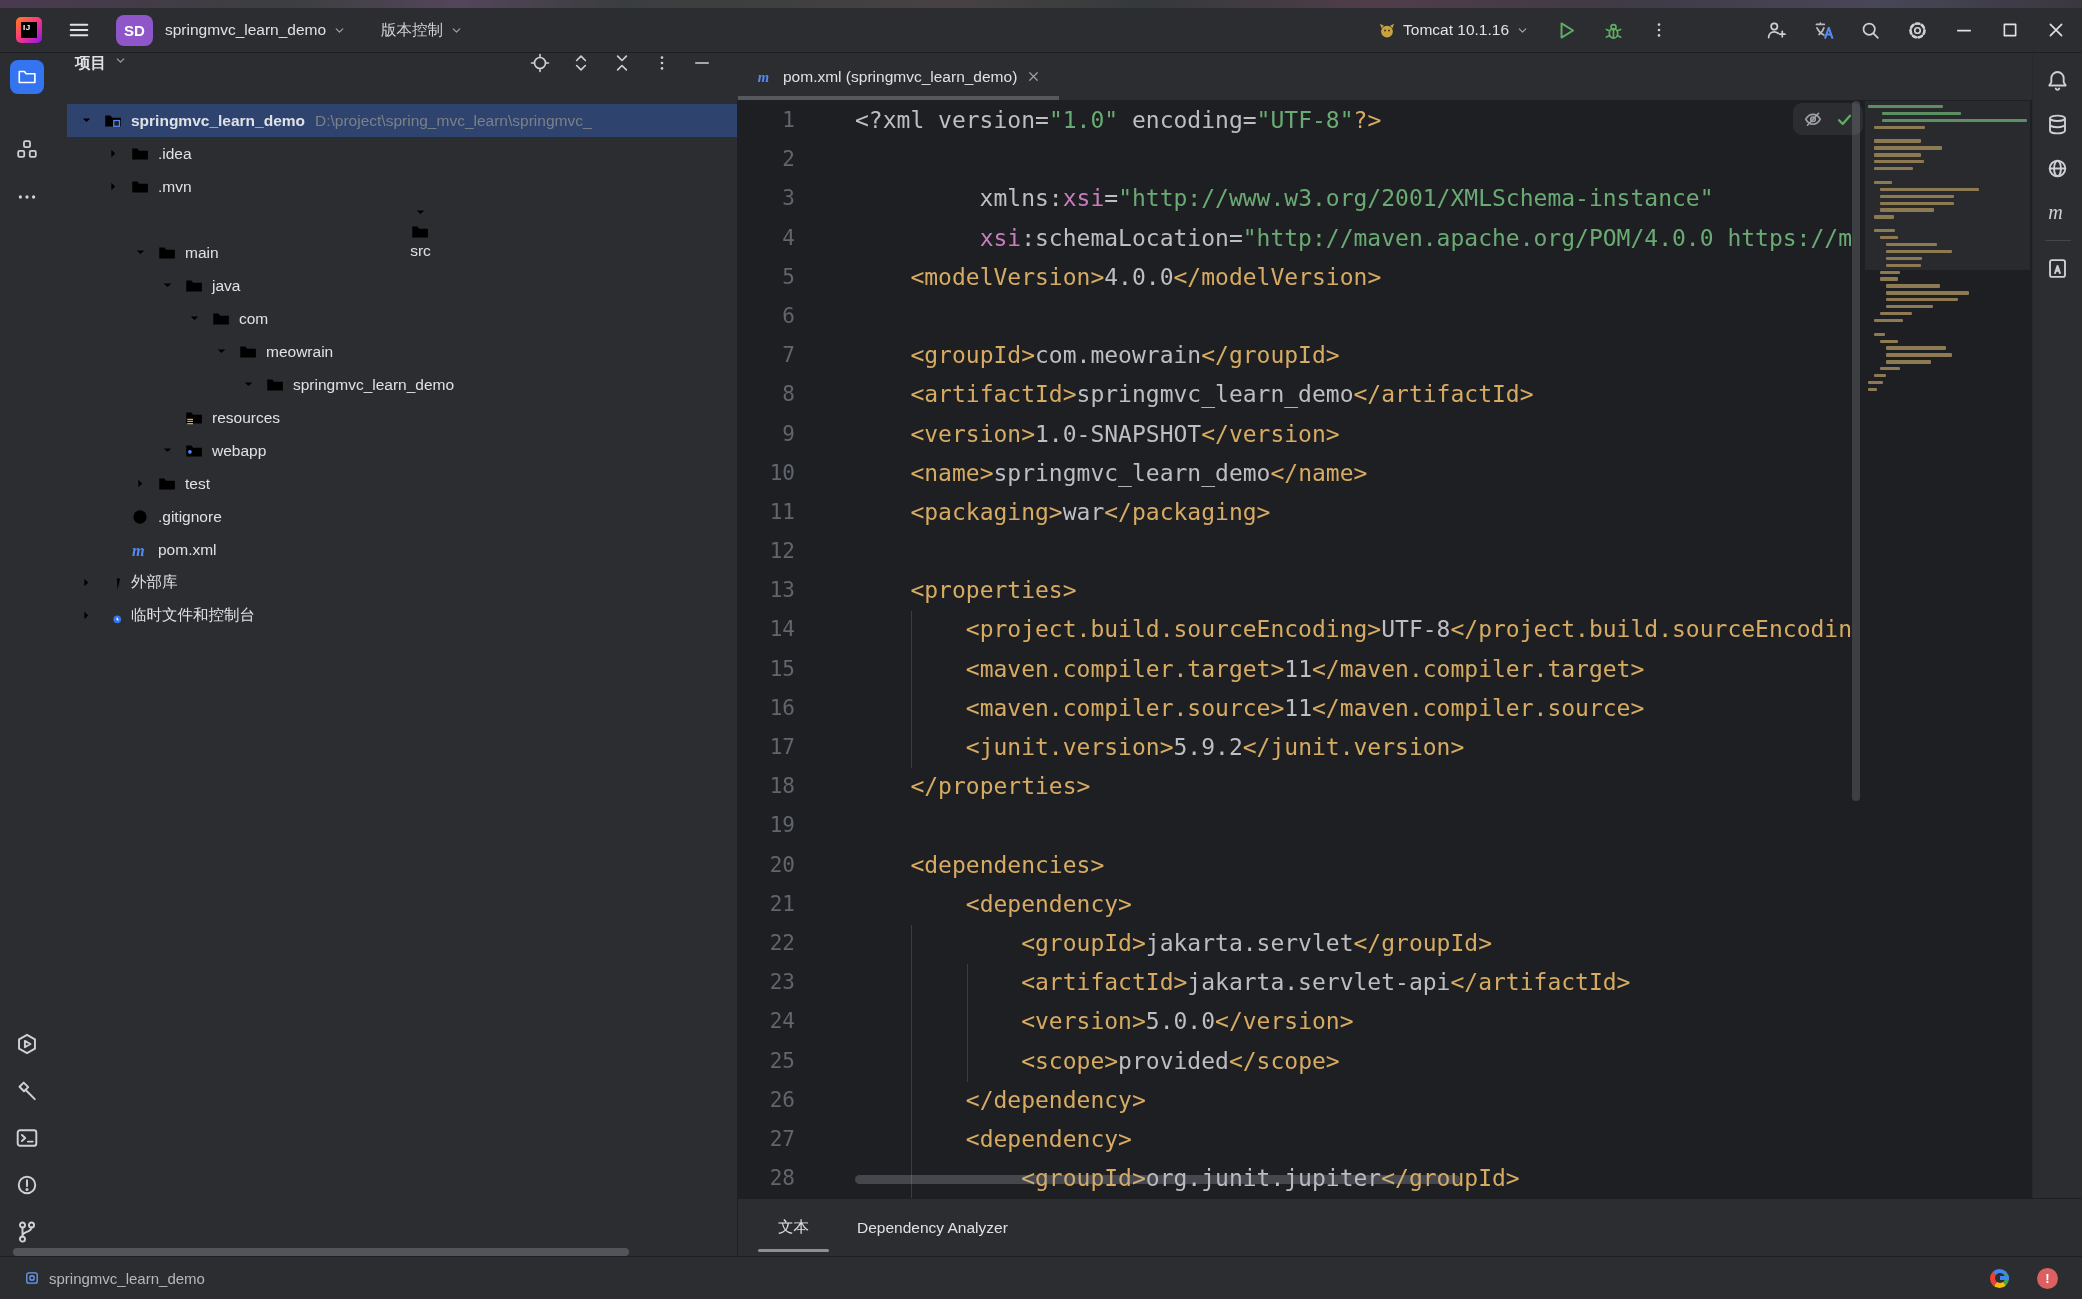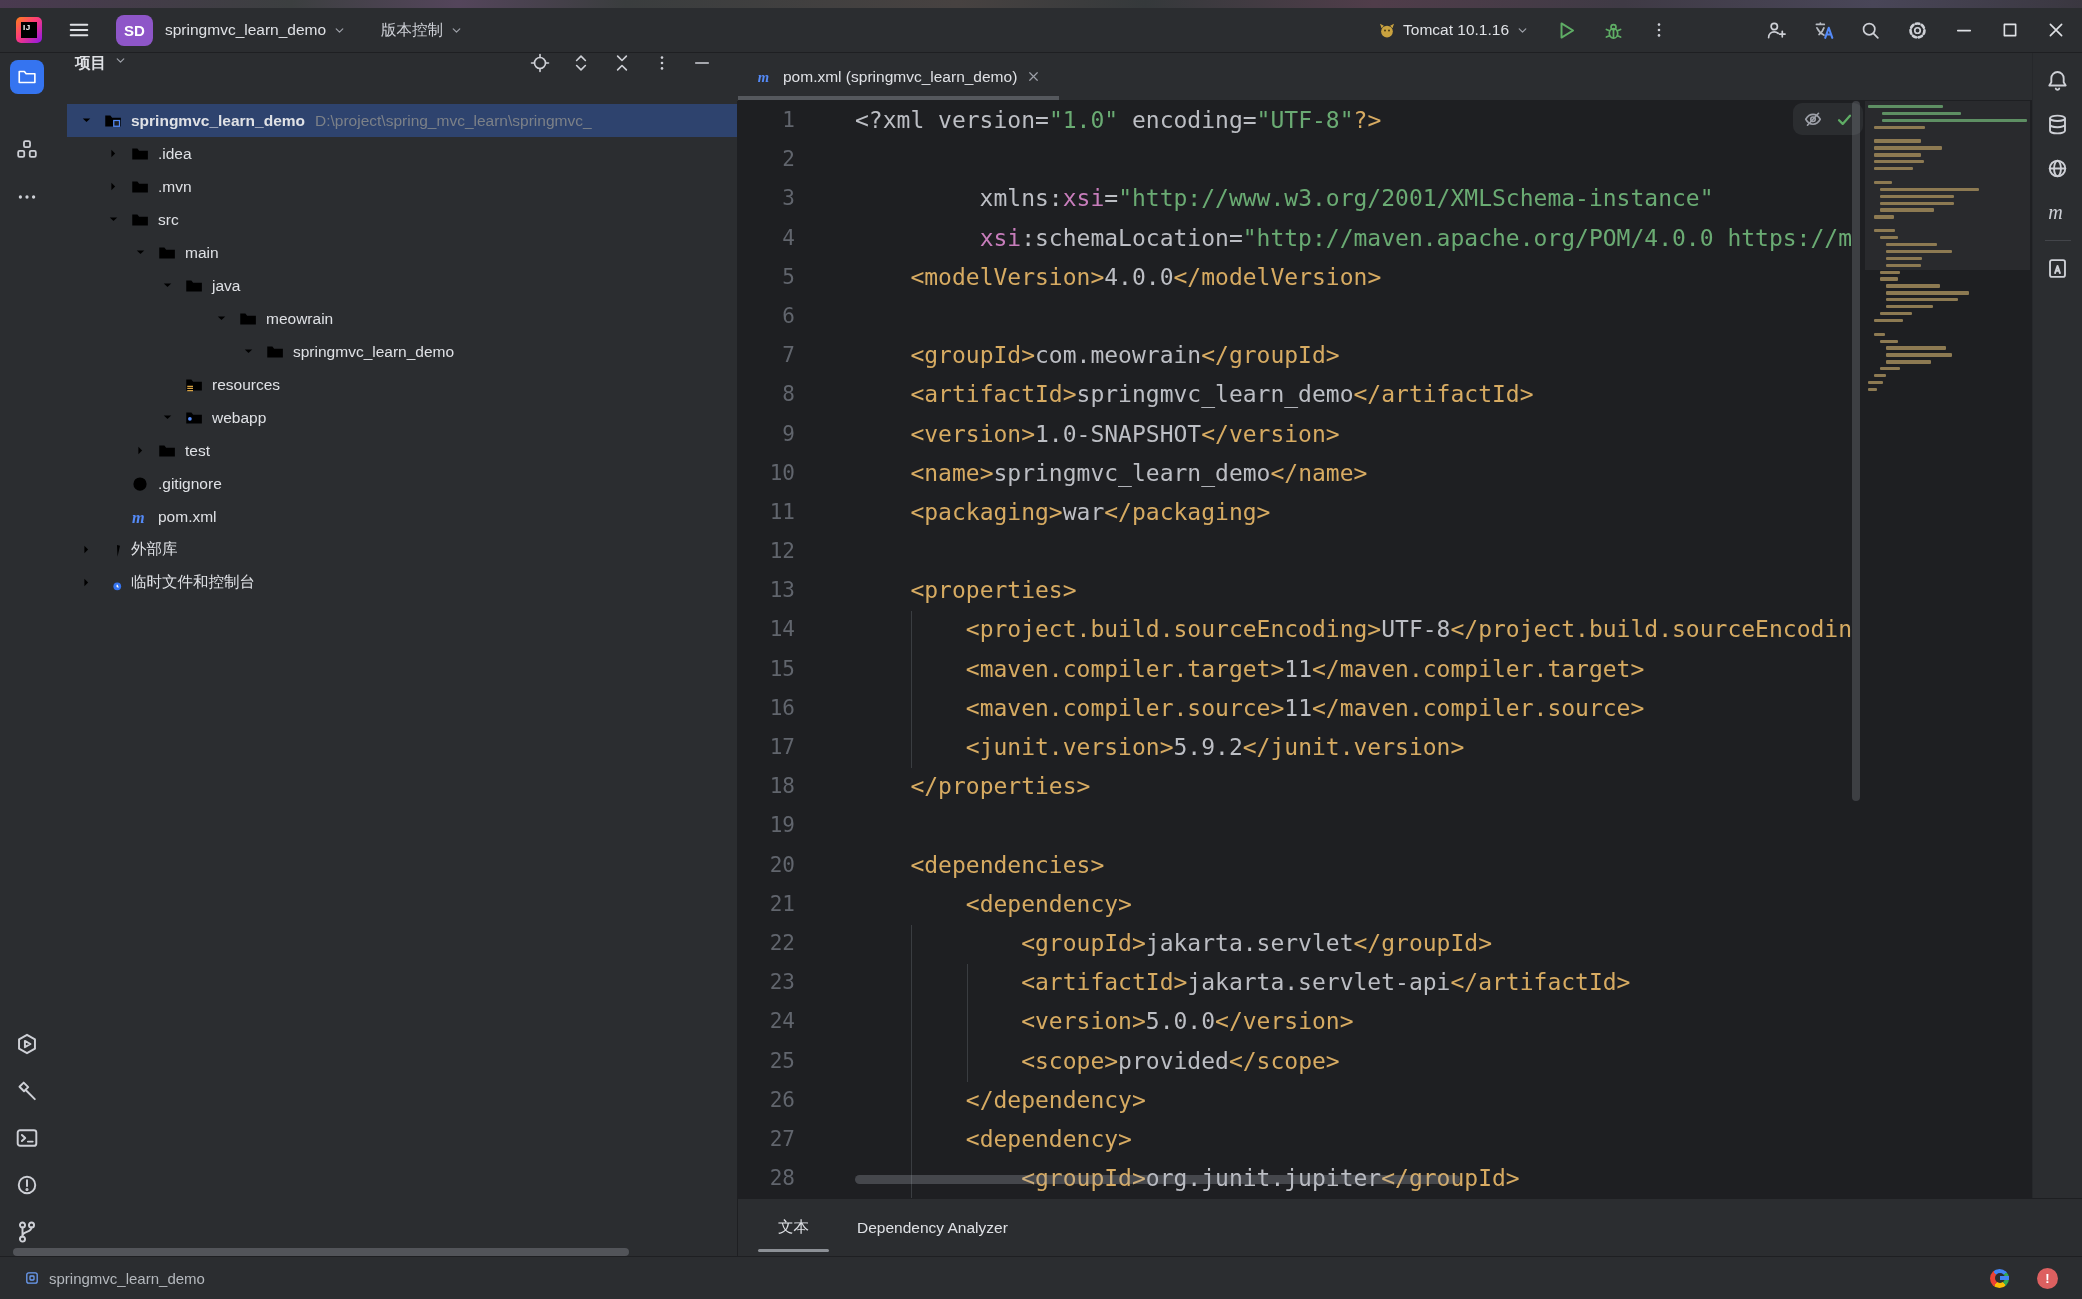--- a/index.html
+++ b/index.html
@@ -364,21 +364,21 @@
               <path d="M6 4.5 9.5 8 6 11.5"></path>
             </svg>
           </span>
           <span class="tree-ico">
             <svg width="20" height="20" viewBox="0 0 16 16">
               <path d="M1.8 3.6h4.1l1.4 1.8h7v7H1.8z"></path>
             </svg>
           </span>
           <span class="tree-label">.mvn</span>
         </div>
-        <div class="tree-row" style="padding-left: 51px;">
+        <div class="tree-row" style="padding-left: 51px; flex-direction: column;">
           <span class="tree-chev">
             <svg width="17" height="17" viewBox="0 0 16 16">
               <path d="M4.5 6 8 9.5 11.5 6"></path>
             </svg>
           </span>
           <span class="tree-ico">
             <svg width="20" height="20" viewBox="0 0 16 16">
               <path d="M1.8 3.6h4.1l1.4 1.8h7v7H1.8z"></path>
             </svg>
           </span>
@@ -402,20 +402,34 @@
             <svg width="17" height="17" viewBox="0 0 16 16">
               <path d="M4.5 6 8 9.5 11.5 6"></path>
             </svg>
           </span>
           <span class="tree-ico">
             <svg width="20" height="20" viewBox="0 0 16 16" style="color:#548af7">
               <path d="M1.8 3.6h4.1l1.4 1.8h7v7H1.8z"></path>
             </svg>
           </span>
           <span class="tree-label">java</span>
+        </div>
+        <div class="tree-row" style="padding-left: 132px;">
+          <span class="tree-chev">
+            <svg width="17" height="17" viewBox="0 0 16 16">
+              <path d="M4.5 6 8 9.5 11.5 6"></path>
+            </svg>
+          </span>
+          <span class="tree-ico">
+            <svg width="20" height="20" viewBox="0 0 16 16">
+              <path d="M1.8 3.6h4.1l1.4 1.8h7v7H1.8z"></path>
+              <circle cx="4.7" cy="8.6" r="1.35"></circle>
+            </svg>
+          </span>
+          <span class="tree-label">com</span>
         </div>
         <div class="tree-row" style="padding-left: 159px;">
           <span class="tree-chev">
             <svg width="17" height="17" viewBox="0 0 16 16">
               <path d="M4.5 6 8 9.5 11.5 6"></path>
             </svg>
           </span>
           <span class="tree-ico">
             <svg width="20" height="20" viewBox="0 0 16 16">
               <path d="M1.8 3.6h4.1l1.4 1.8h7v7H1.8z"></path>

